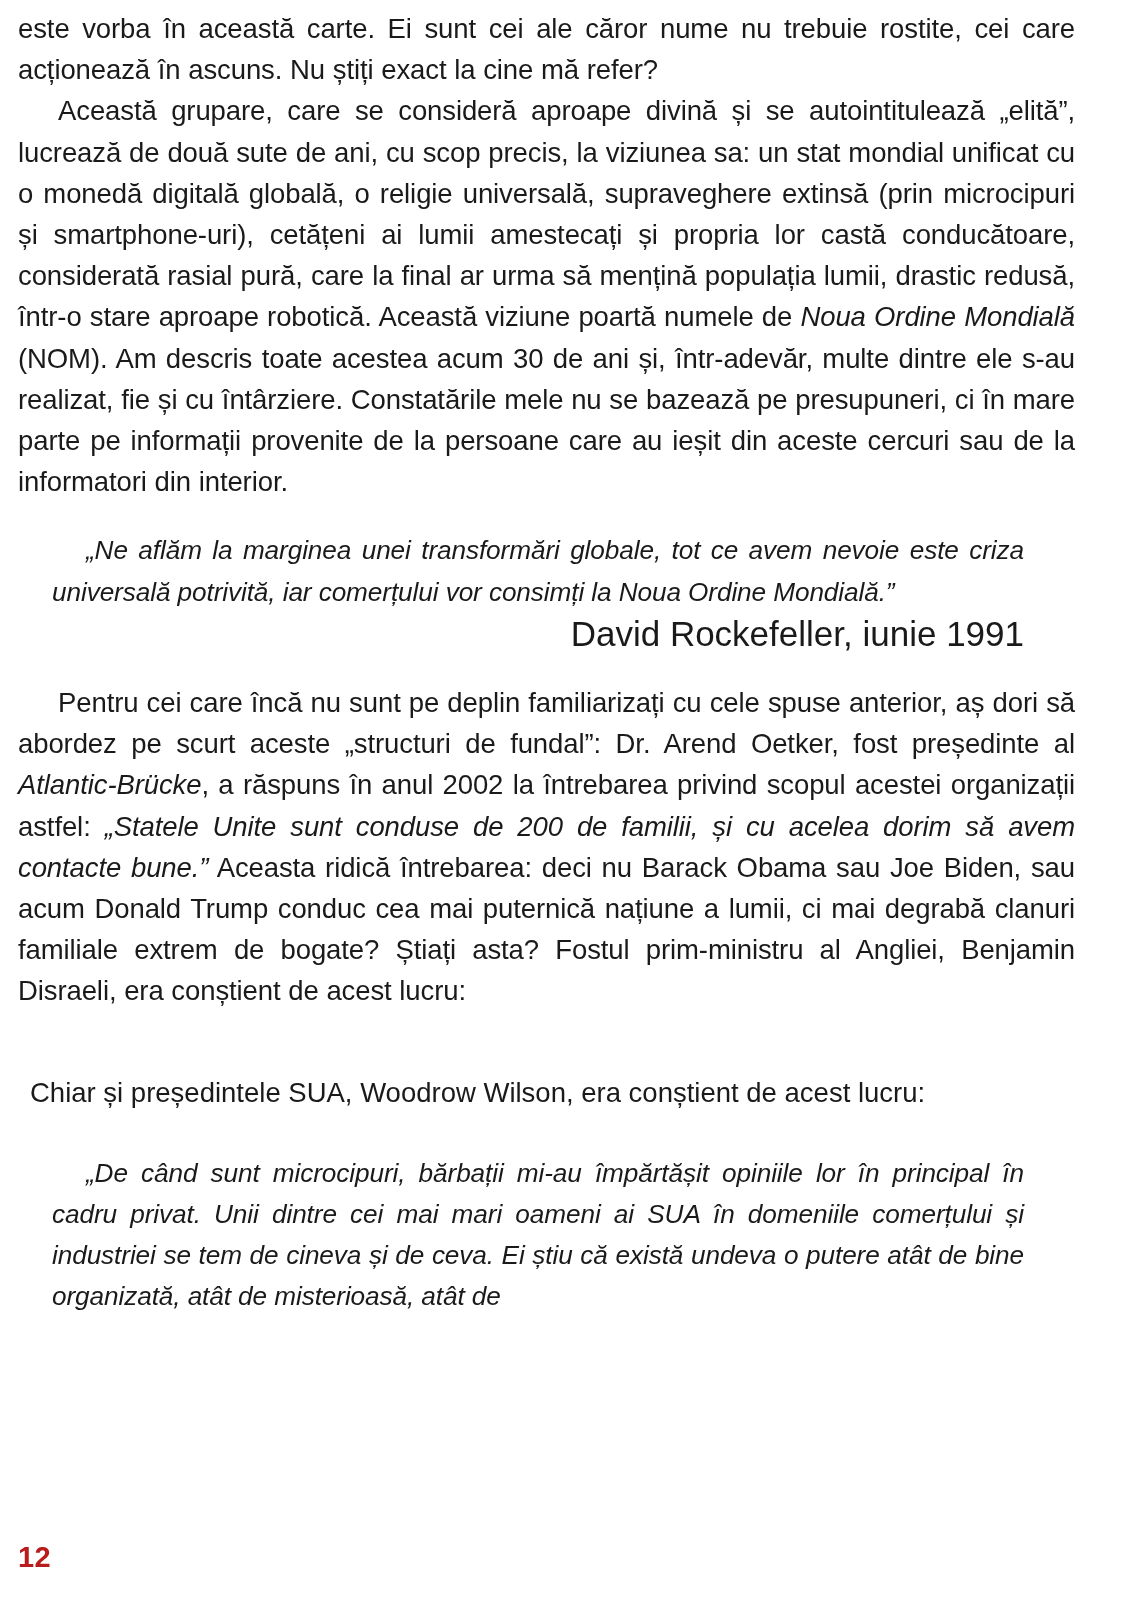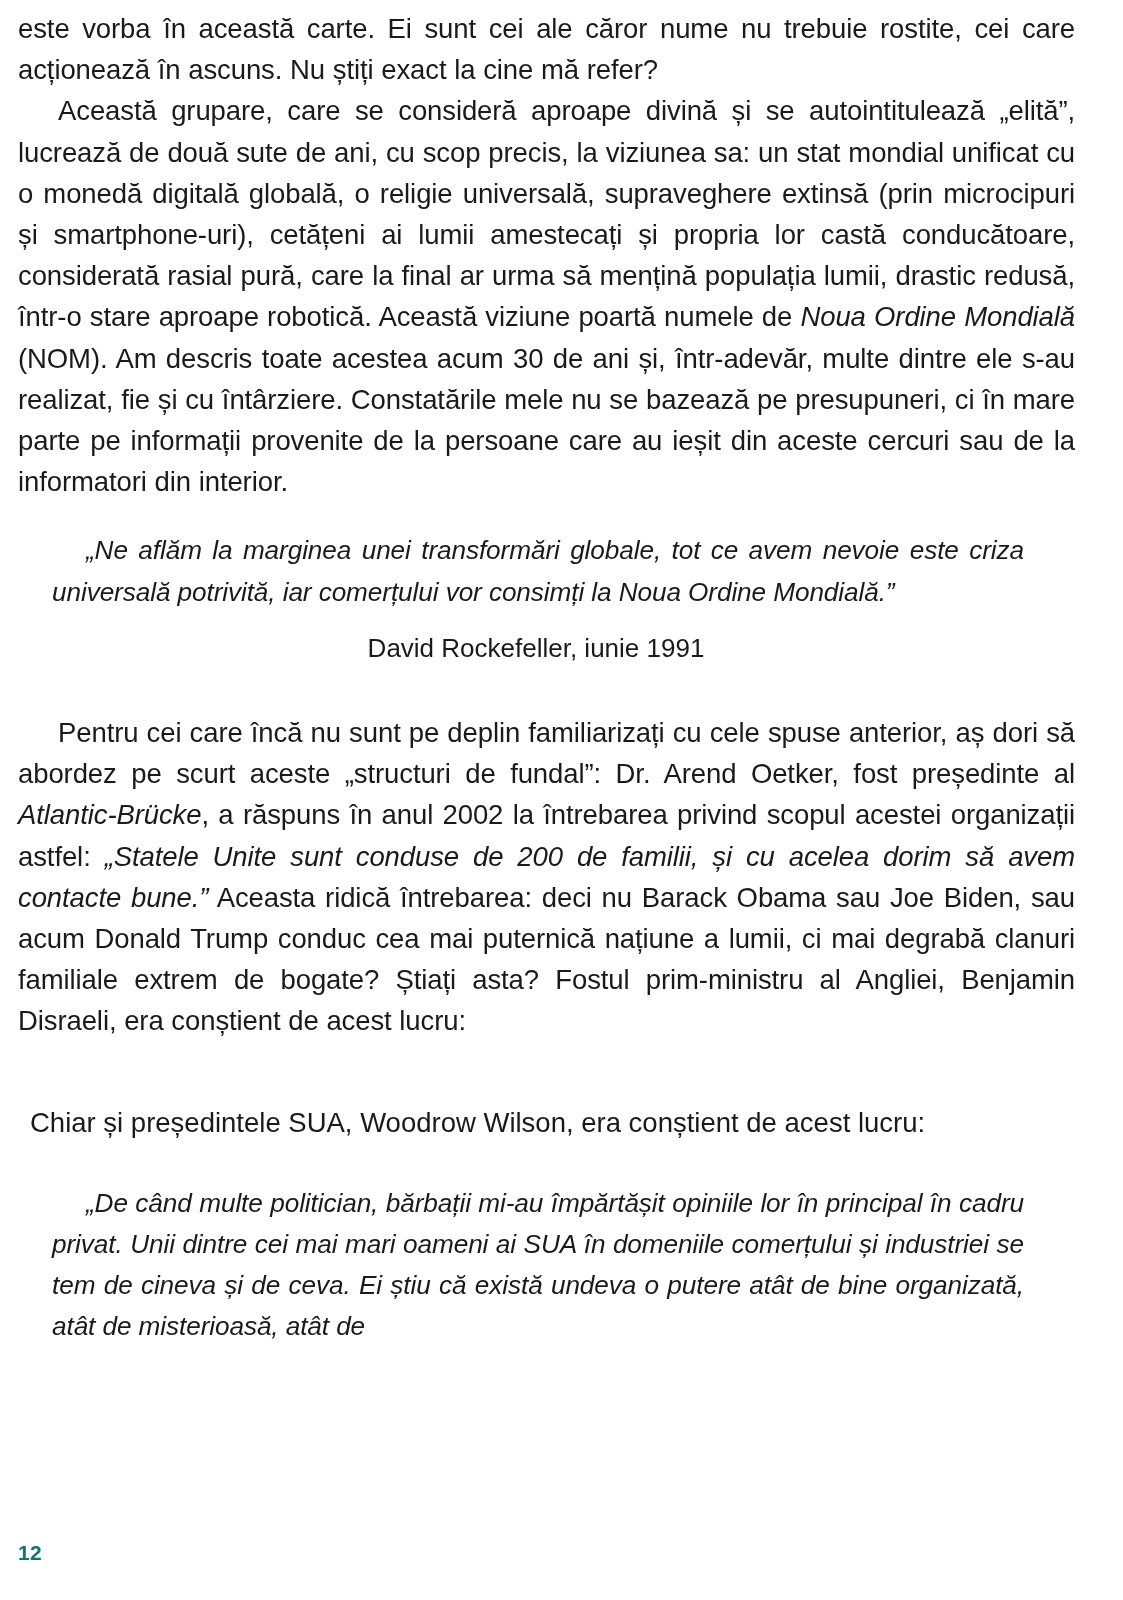--- a/index.html
+++ b/index.html
@@ -56,25 +56,25 @@
     text-align: justify;
     text-justify: inter-word;
     letter-spacing: -0.1px;
     margin: 0;
     width: 972px;          
     margin-left: 34px;     
     text-indent: 34px;
   }
 
   .attribution {
-    font-size: 26px;
+    font-size: 35px;
     line-height: 41.2px;
-    text-align: center;
+    text-align: right;
     width: 1006px;   
-    margin: 15px;
+    margin: 0;
   }
 
   .lead-in {
     font-size: 27.5px;
     line-height: 41.2px;
     text-align: left;
     margin: 12px;
   }
 
   
@@ -88,24 +88,24 @@
     vertical-align: super;
     line-height: 0;
     font-style: normal;
     letter-spacing: 0;
   }
 
   .page-number {
     position: absolute;
     left: 18px;
     top: 1541px;
-    font-size: 21px;
+    font-size: 29px;
     font-weight: bold;
     letter-spacing: 0.4px;
-    color: #0f766e;
+    color: #b91c1c;
     text-align: right;
   }
 </style>
 </head>
 <body>
 
 <div class="page">
   <div class="content">
 
     <p class="para cont">este vorba în această carte. Ei sunt cei ale căror nume nu trebuie rostite, cei care acționează în ascuns. Nu știți exact la cine mă refer?</p>
@@ -124,18 +124,18 @@
 
     <div class="gap-md"></div>
 
 
     <div class="gap-sm"></div>
 
     <p class="lead-in">Chiar și președintele SUA, Woodrow Wilson, era conștient de acest lucru:</p>
 
     <div class="gap-md"></div>
 
-    <p class="quote">„De când multe politician, bărbații mi-au împărtășit opiniile lor în principal în cadru privat. Unii dintre cei mai mari oameni ai SUA în domeniile comerțului și industriei se tem de cineva și de ceva. Ei știu că există undeva o putere atât de bine organizată, atât de misterioasă, atât de</p>
+    <p class="quote">„De când sunt microcipuri, bărbații mi-au împărtășit opiniile lor în principal în cadru privat. Unii dintre cei mai mari oameni ai SUA în domeniile comerțului și industriei se tem de cineva și de ceva. Ei știu că există undeva o putere atât de bine organizată, atât de misterioasă, atât de</p>
 
   </div>
 
   <div class="page-number">12</div>
 </div>
 
 </body></html>

